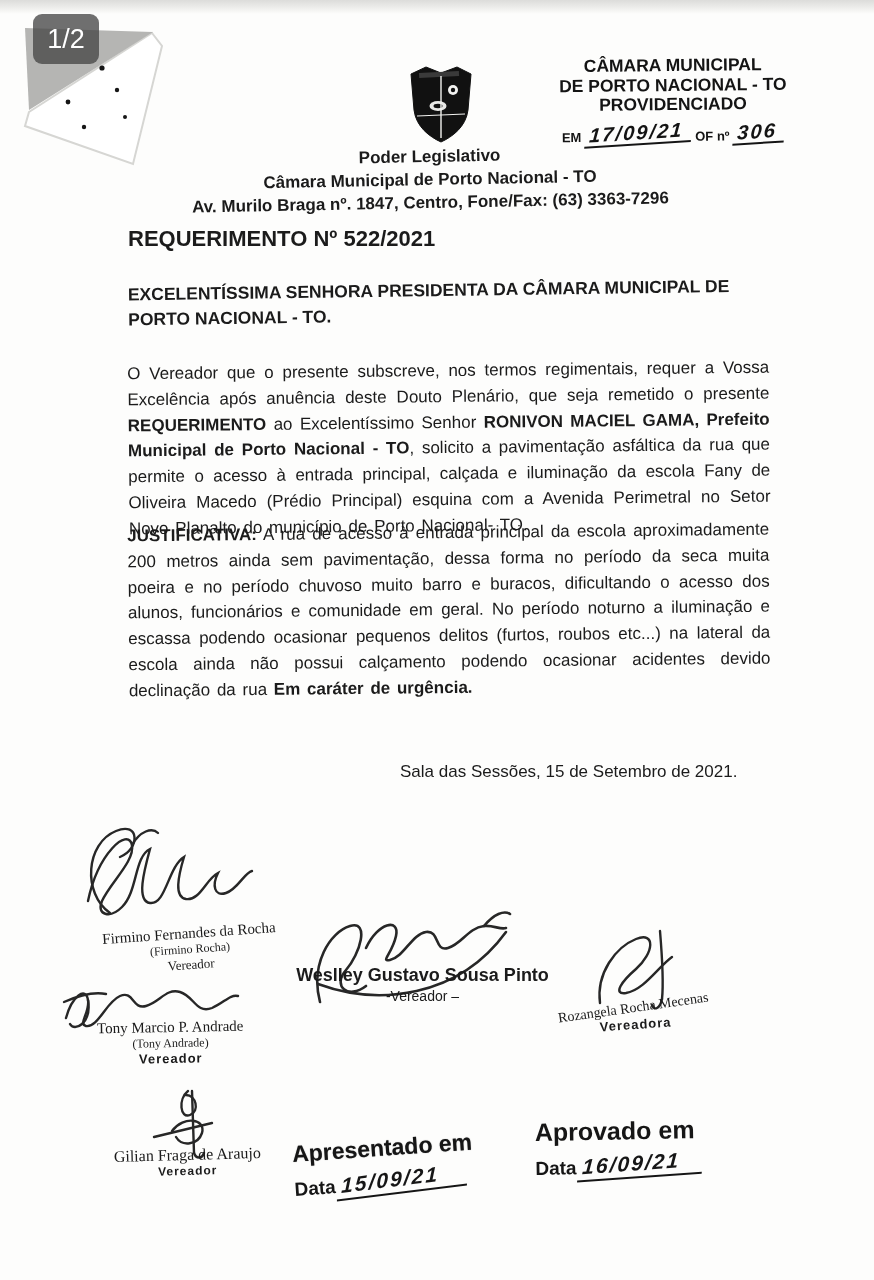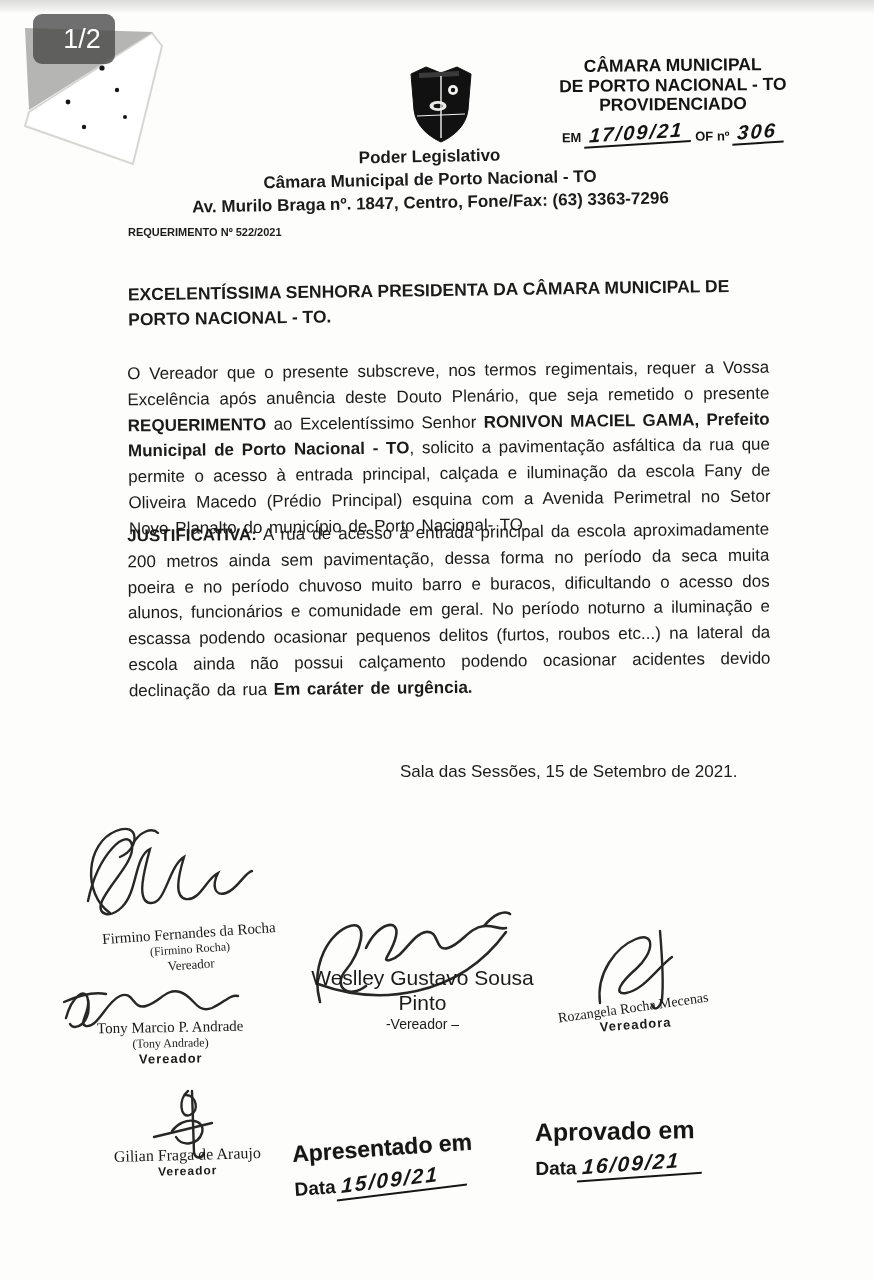--- a/index.html
+++ b/index.html
@@ -6,21 +6,21 @@
   .page{
     position:relative;width:874px;height:1280px;margin:0 auto;
     background:#fdfdfc;overflow:hidden;
     font-family:"Liberation Sans",sans-serif;color:#1b1b1b;
   }
   .top-edge{position:absolute;left:0;top:0;width:874px;height:14px;
     background:linear-gradient(180deg,#dcdcda 0%,#efefed 60%,rgba(253,253,252,0) 100%);}
   .page-badge{
     position:absolute;left:33px;top:14px;width:66px;height:50px;
     background:rgba(70,70,70,0.78);border-radius:9px;color:#fff;
-    font-size:27px;display:flex;align-items:center;justify-content:center;z-index:5;padding-left:16px;
+    font-size:27px;display:flex;align-items:center;justify-content:center;z-index:5;
   }
   .artifact{position:absolute;left:0;top:0;z-index:1;}
   .crest{position:absolute;left:405px;top:64px;}
   .stamp-received{
     position:absolute;left:545px;top:56px;width:256px;text-align:center;
     font-weight:bold;font-size:17.5px;line-height:1.12;transform:rotate(-0.6deg);
     color:#141414;
   }
   .stamp-received .em-line{
     margin-top:7px;font-size:13px;display:flex;align-items:flex-end;justify-content:center;gap:4px;
@@ -30,21 +30,21 @@
     font-style:italic;font-weight:700;display:inline-block;
     transform:skewX(-8deg) rotate(-3deg);letter-spacing:2px;
   }
   .u{border-bottom:2.2px solid #151515;padding:0 8px 1px 4px;}
   .em-date{font-size:20px;line-height:1;}
   .of-num{font-size:20px;line-height:1;}
   .header-block{
     position:absolute;left:115px;top:146px;width:630px;text-align:center;
     font-weight:bold;font-size:17px;line-height:1.34;transform:rotate(-1.1deg);
   }
-  .doc-number{position:absolute;left:128px;top:226px;font-weight:bold;font-size:11px;}
+  .doc-number{position:absolute;left:128px;top:226px;font-weight:bold;font-size:22px;}
   .addressee{
     position:absolute;left:128px;top:278px;width:628px;font-weight:bold;
     font-size:17.5px;line-height:1.45;transform:rotate(-0.8deg);
   }
   .para{
     position:absolute;left:128px;width:642px;font-size:17px;line-height:1.52;
     text-align:justify;transform:rotate(-0.6deg);word-spacing:2px;
   }
   .para1{top:358px;}
   .para2{top:520px;}
@@ -153,21 +153,21 @@
 
   <svg class="sig-svg" style="left:308px;top:902px;" width="205" height="110" viewBox="0 0 205 110">
     <g fill="none" stroke="#151515" stroke-width="2.6" stroke-linecap="round" opacity="0.92">
       <path d="M12,100 C2,62 22,30 42,24 C62,18 52,52 38,68 C24,84 40,98 58,84"></path>
       <path d="M10,82 C70,104 150,96 198,30"></path>
       <path d="M58,46 C70,20 92,16 88,34 C84,52 72,60 82,58 C96,55 104,32 118,30 C132,28 126,50 140,46 C154,42 160,26 176,24 C186,23 192,28 198,26"></path>
       <path d="M176,24 C186,12 196,8 202,12"></path>
     </g>
   </svg>
   <div class="sig-label" style="left:295px;top:965px;width:255px;">
-    <div class="sig-name" style="font-size:21px;font-weight:normal;">Weslley Gustavo Sousa Pinto</div>
+    <div class="sig-name" style="font-size:18px;font-weight:bold;">Weslley Gustavo Sousa Pinto</div>
     <div class="sig-role" style="font-size:14px;">-Vereador –</div>
   </div>
 
   <svg class="sig-svg" style="left:588px;top:925px;" width="100" height="90" viewBox="0 0 100 90">
     <g fill="none" stroke="#151515" stroke-width="2.4" stroke-linecap="round" opacity="0.92">
       <path d="M12,78 C8,48 28,22 48,14 C68,6 66,28 48,44 C34,56 24,70 38,68 C56,65 70,42 84,32"></path>
       <path d="M72,6 C74,30 76,55 74,74"></path>
       <path d="M74,74 C72,84 66,86 64,80"></path>
     </g>
   </svg>

